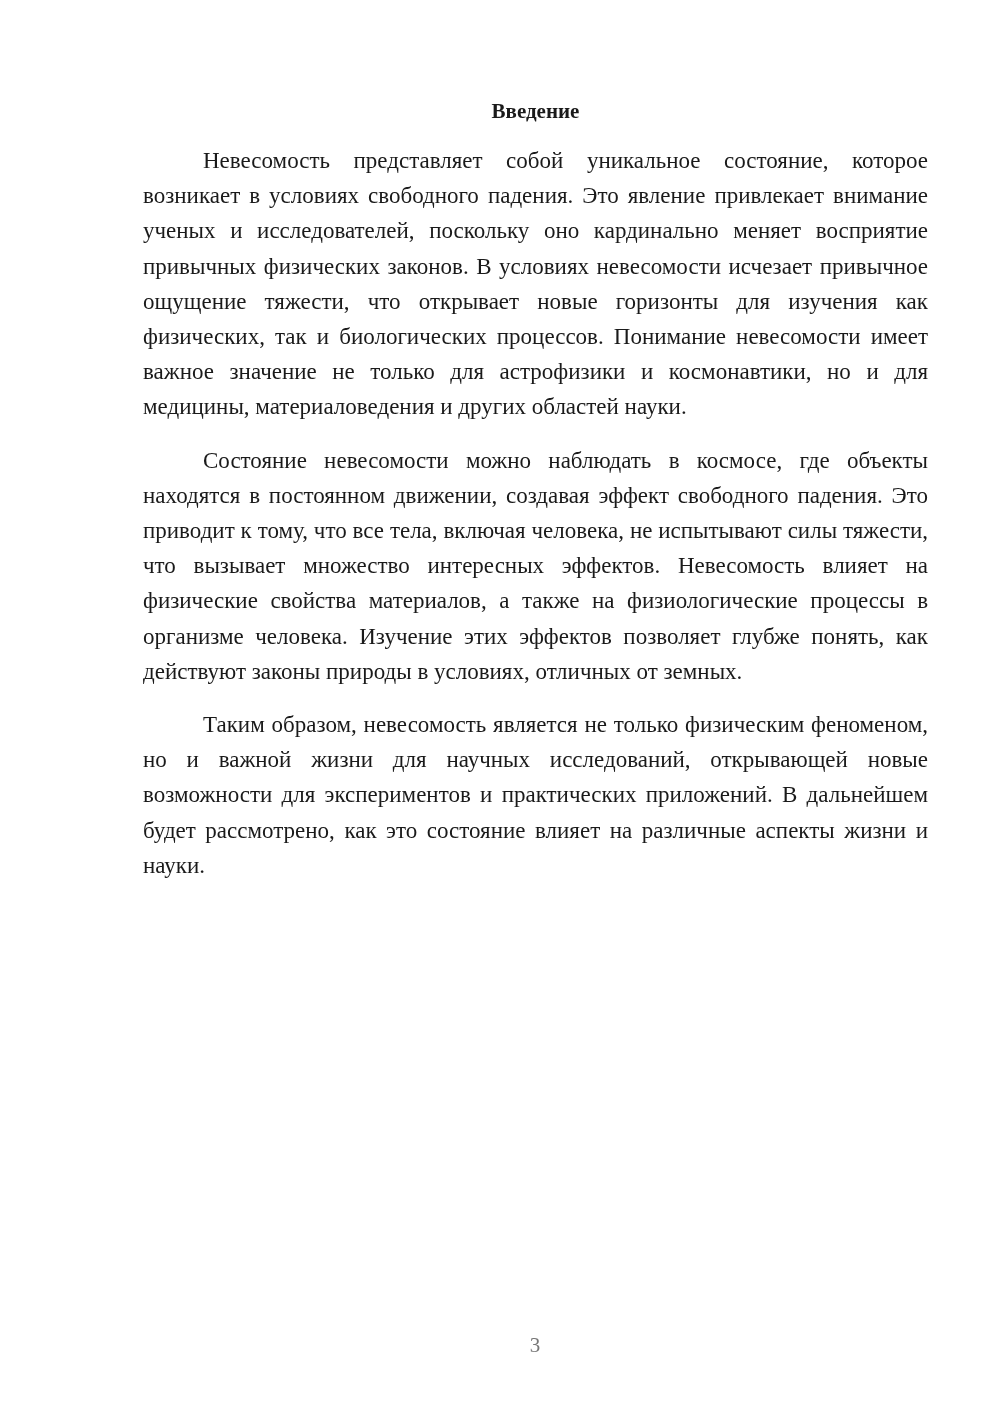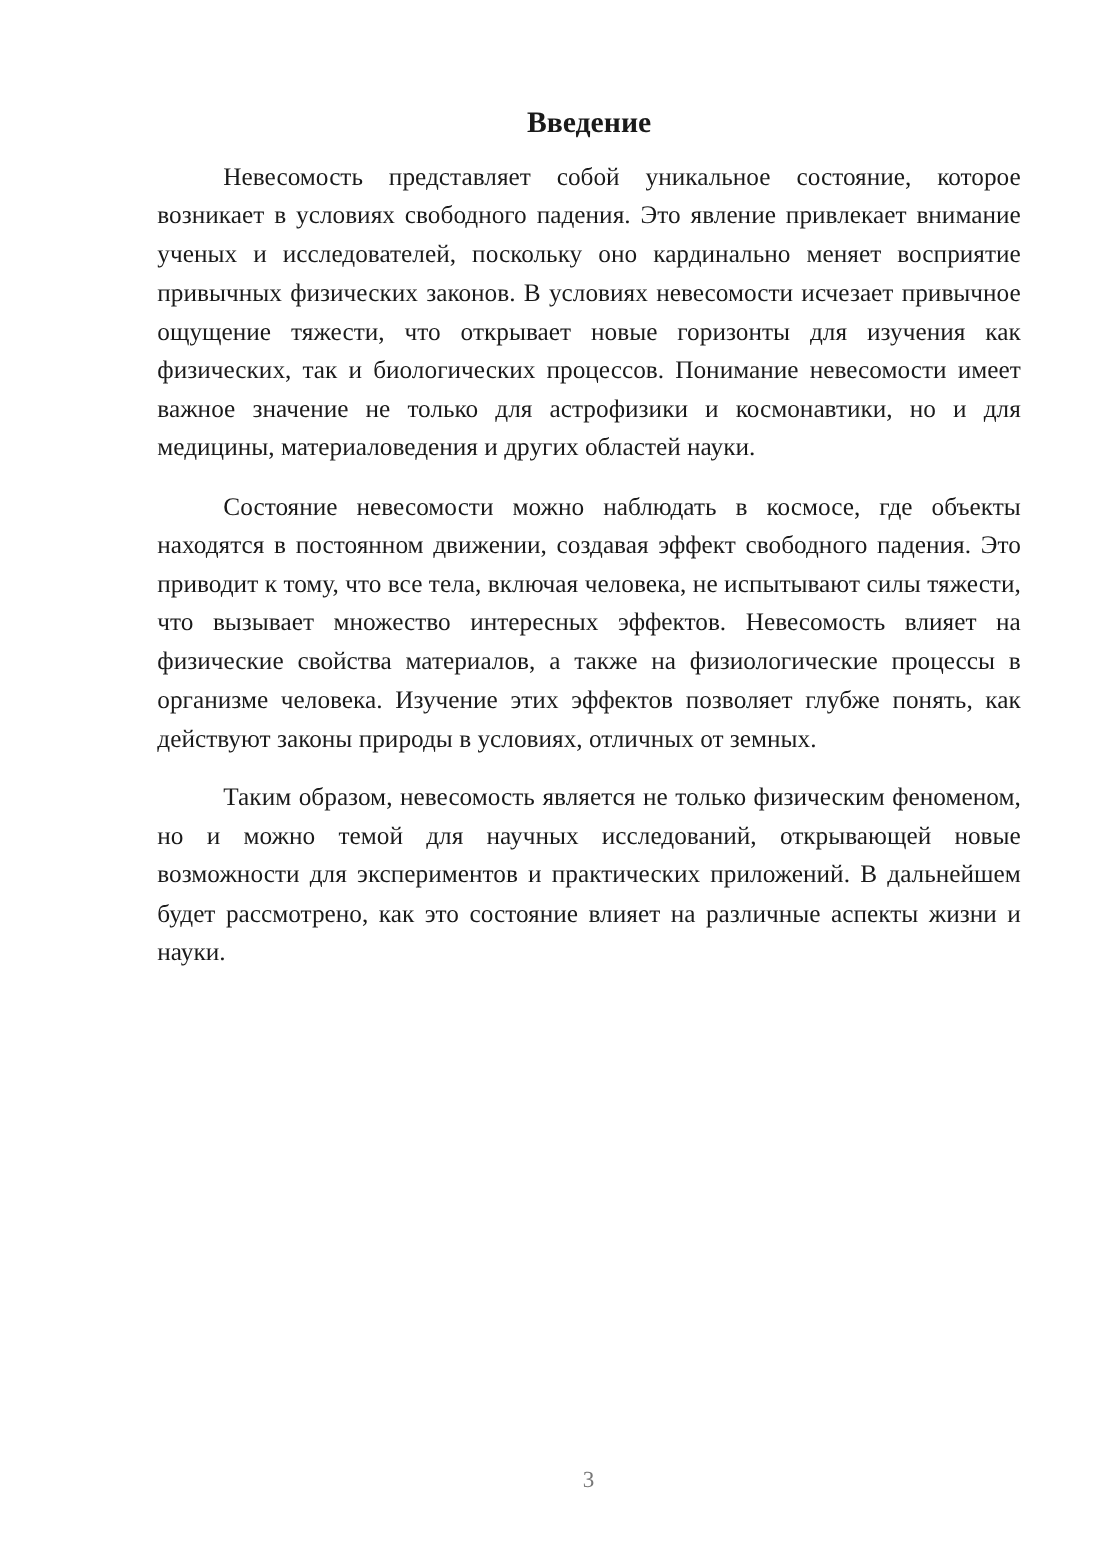--- a/index.html
+++ b/index.html
@@ -17,21 +17,21 @@
     }
     .page {
       position: absolute;
       left: 143px;
       top: 96px;
       width: 785px;
     }
     .heading {
       text-align: center;
       font-weight: bold;
-      font-size: 27px;
+      font-size: 21px;
       line-height: 30px;
       margin: 0 0 17px 0;
       padding-left: 0;
     }
     .para {
       font-size: 23px;
       line-height: 35.2px;
       text-align: justify;
       text-indent: 60px;
       margin: 0 0 18px 0;
@@ -47,16 +47,16 @@
       color: #777777;
     }
   </style>
 </head>
 <body>
 
 <div class="page">
   <h1 class="heading">Введение</h1>
   <p class="para">Невесомость представляет собой уникальное состояние, которое возникает в условиях свободного падения. Это явление привлекает внимание ученых и исследователей, поскольку оно кардинально меняет восприятие привычных физических законов. В условиях невесомости исчезает привычное ощущение тяжести, что открывает новые горизонты для изучения как физических, так и биологических процессов. Понимание невесомости имеет важное значение не только для астрофизики и космонавтики, но и для медицины, материаловедения и других областей науки.</p>
   <p class="para">Состояние невесомости можно наблюдать в космосе, где объекты находятся в постоянном движении, создавая эффект свободного падения. Это приводит к тому, что все тела, включая человека, не испытывают силы тяжести, что вызывает множество интересных эффектов. Невесомость влияет на физические свойства материалов, а также на физиологические процессы в организме человека. Изучение этих эффектов позволяет глубже понять, как действуют законы природы в условиях, отличных от земных.</p>
-  <p class="para">Таким образом, невесомость является не только физическим феноменом, но и можно темой для научных исследований, открывающей новые возможности для экспериментов и практических приложений. В дальнейшем будет рассмотрено, как это состояние влияет на различные аспекты жизни и науки.</p>
+  <p class="para">Таким образом, невесомость является не только физическим феноменом, но и важной жизни для научных исследований, открывающей новые возможности для экспериментов и практических приложений. В дальнейшем будет рассмотрено, как это состояние влияет на различные аспекты жизни и науки.</p>
 </div>
 
 <div class="page-number">3</div>
 
 </body></html>

